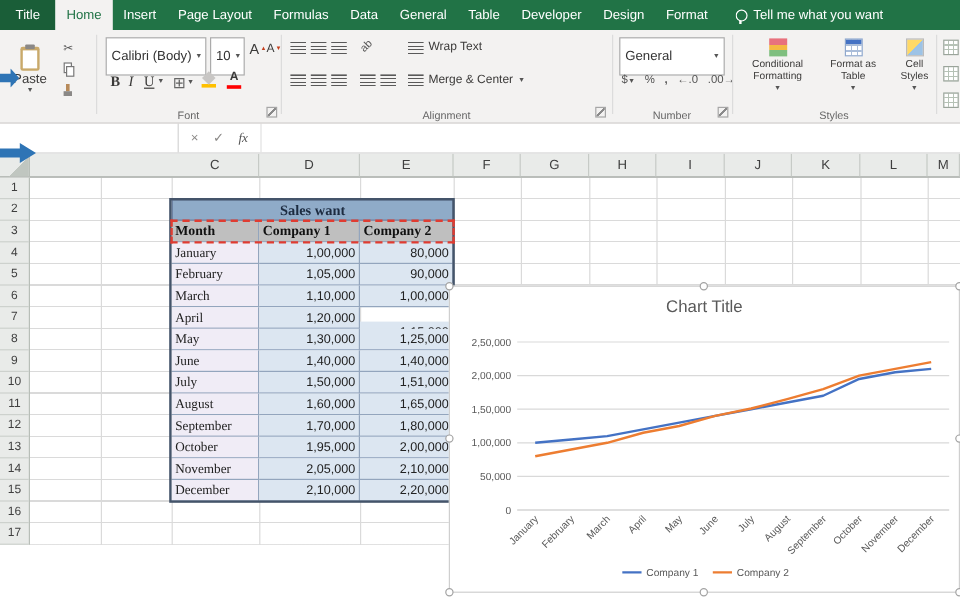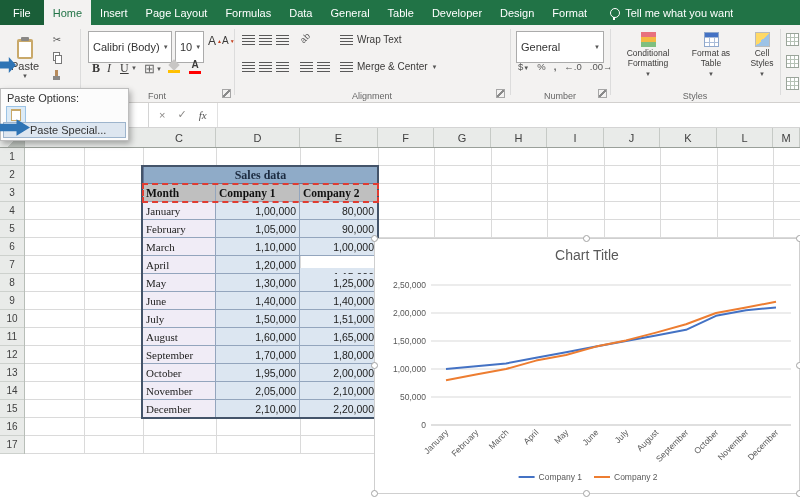--- a/index.html
+++ b/index.html
@@ -98,21 +98,21 @@
   .blue-arrow{position:absolute;background:#2e74b5;clip-path:polygon(0 30%,55% 30%,55% 6%,100% 50%,55% 94%,55% 70%,0 70%);z-index:60;}
   .arrow-paste{left:0;top:56px;width:16px;height:18px;}
   .arrow-special{left:0;top:118px;width:30px;height:19px;}
 </style>
 </head>
 <body>
 
 <div class="app">
 
   <div class="tabbar">
-    <div class="tab file">File</div>
+    <div class="tab file">Title</div>
       <div class="tab active">Home</div>
       <div class="tab">Insert</div>
       <div class="tab">Page Layout</div>
       <div class="tab">Formulas</div>
       <div class="tab">Data</div>
       <div class="tab">General</div>
       <div class="tab">Table</div>
       <div class="tab">Developer</div>
       <div class="tab">Design</div>
       <div class="tab">Format</div>
@@ -295,21 +295,21 @@
       <div class="vline" style="left: 353px;"></div>
       <div class="vline" style="left: 409px;"></div>
       <div class="vline" style="left: 466px;"></div>
       <div class="vline" style="left: 522px;"></div>
       <div class="vline" style="left: 579px;"></div>
       <div class="vline" style="left: 635px;"></div>
       <div class="vline" style="left: 692px;"></div>
       <div class="vline" style="left: 748px;"></div>
     </div>
   <div id="cells">
-      <div class="tcell title" style="left: 143px; top: 166px; width: 235px;">Sales data</div>
+      <div class="tcell title" style="left: 143px; top: 166px; width: 235px;">Sales want</div>
       <div class="tcell hdr" style="left: 143px; top: 184px; width: 73px;">Month</div>
       <div class="tcell hdr" style="left: 216px; top: 184px; width: 84px;">Company 1</div>
       <div class="tcell hdr" style="left: 300px; top: 184px; width: 78px;">Company 2</div>
       <div class="tcell month" style="left: 143px; top: 202px; width: 73px;">January</div>
       <div class="tcell val" style="left: 216px; top: 202px; width: 84px;">1,00,000</div>
       <div class="tcell val" style="left: 300px; top: 202px; width: 78px;">80,000</div>
       <div class="tcell month" style="left: 143px; top: 220px; width: 73px;">February</div>
       <div class="tcell val" style="left: 216px; top: 220px; width: 84px;">1,05,000</div>
       <div class="tcell val" style="left: 300px; top: 220px; width: 78px;">90,000</div>
       <div class="tcell month" style="left: 143px; top: 238px; width: 73px;">March</div>
@@ -383,25 +383,16 @@
     <span class="handle h-tl"></span>
     <span class="handle h-tc"></span>
     <span class="handle h-tr"></span>
     <span class="handle h-ml"></span>
     <span class="handle h-mr"></span>
     <span class="handle h-bl"></span>
     <span class="handle h-bc"></span>
     <span class="handle h-br"></span>
   </div>
 
-  <div class="paste-menu">
-    <div class="pm-title">Paste Options:</div>
-    <div class="pm-icon">
-        <span class="pm-clip"></span>
-      </div>
-    <div class="pm-special">
-      <span>Paste Special...</span>
-    </div>
-  </div>
   <div class="blue-arrow arrow-paste"></div>
   <div class="blue-arrow arrow-special"></div>
 
 </div>
 
 </body></html>

